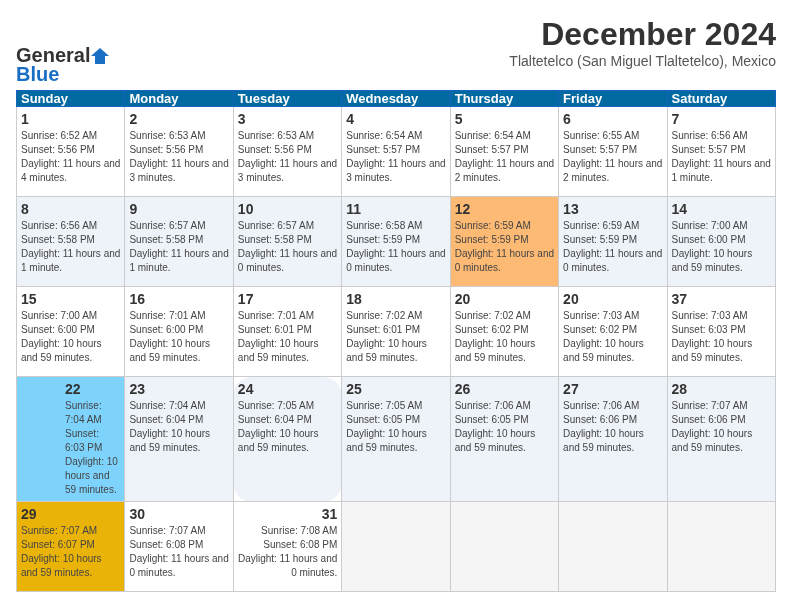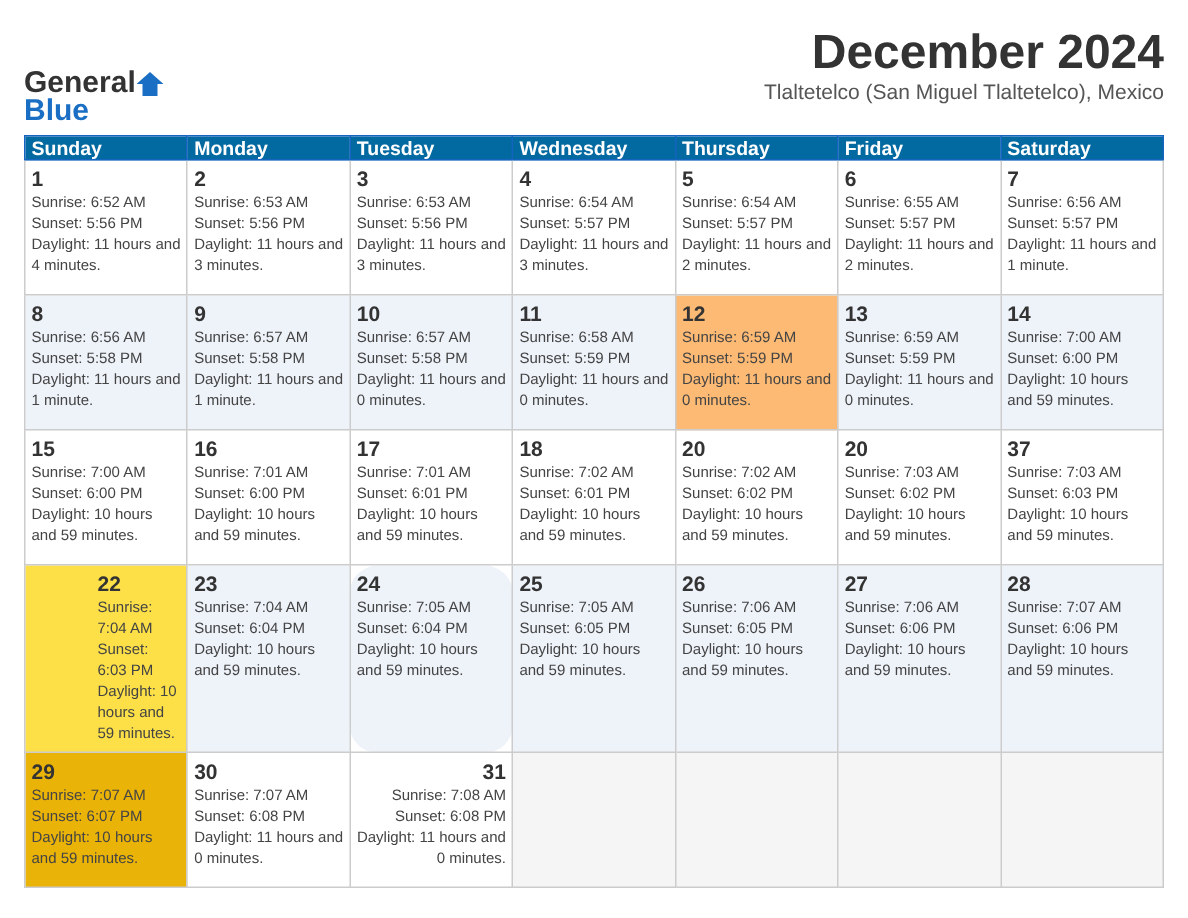--- a/index.html
+++ b/index.html
@@ -193,21 +193,21 @@
         <td style="background: rgb(255, 255, 255);">
           <span class="day-number">20</span>
           <div class="day-info">Sunrise: 7:03 AM<br>Sunset: 6:02 PM<br>Daylight: 10 hours and 59 minutes.</div>
         </td>
         <td style="background: rgb(255, 255, 255);">
           <span class="day-number">37</span>
           <div class="day-info">Sunrise: 7:03 AM<br>Sunset: 6:03 PM<br>Daylight: 10 hours and 59 minutes.</div>
         </td>
       </tr>
       <tr class="week-row">
-        <td style="background: #fde047; padding-left: 48px;">
+        <td style="background: #7dd3fc; padding-left: 48px;">
           <span class="day-number">22</span>
           <div class="day-info">Sunrise: 7:04 AM<br>Sunset: 6:03 PM<br>Daylight: 10 hours and 59 minutes.</div>
         </td>
         <td style="background: rgb(238, 242, 249);">
           <span class="day-number">23</span>
           <div class="day-info">Sunrise: 7:04 AM<br>Sunset: 6:04 PM<br>Daylight: 10 hours and 59 minutes.</div>
         </td>
         <td style="background: rgb(238, 242, 249); border-radius: 19px;">
           <span class="day-number">24</span>
           <div class="day-info">Sunrise: 7:05 AM<br>Sunset: 6:04 PM<br>Daylight: 10 hours and 59 minutes.</div>

